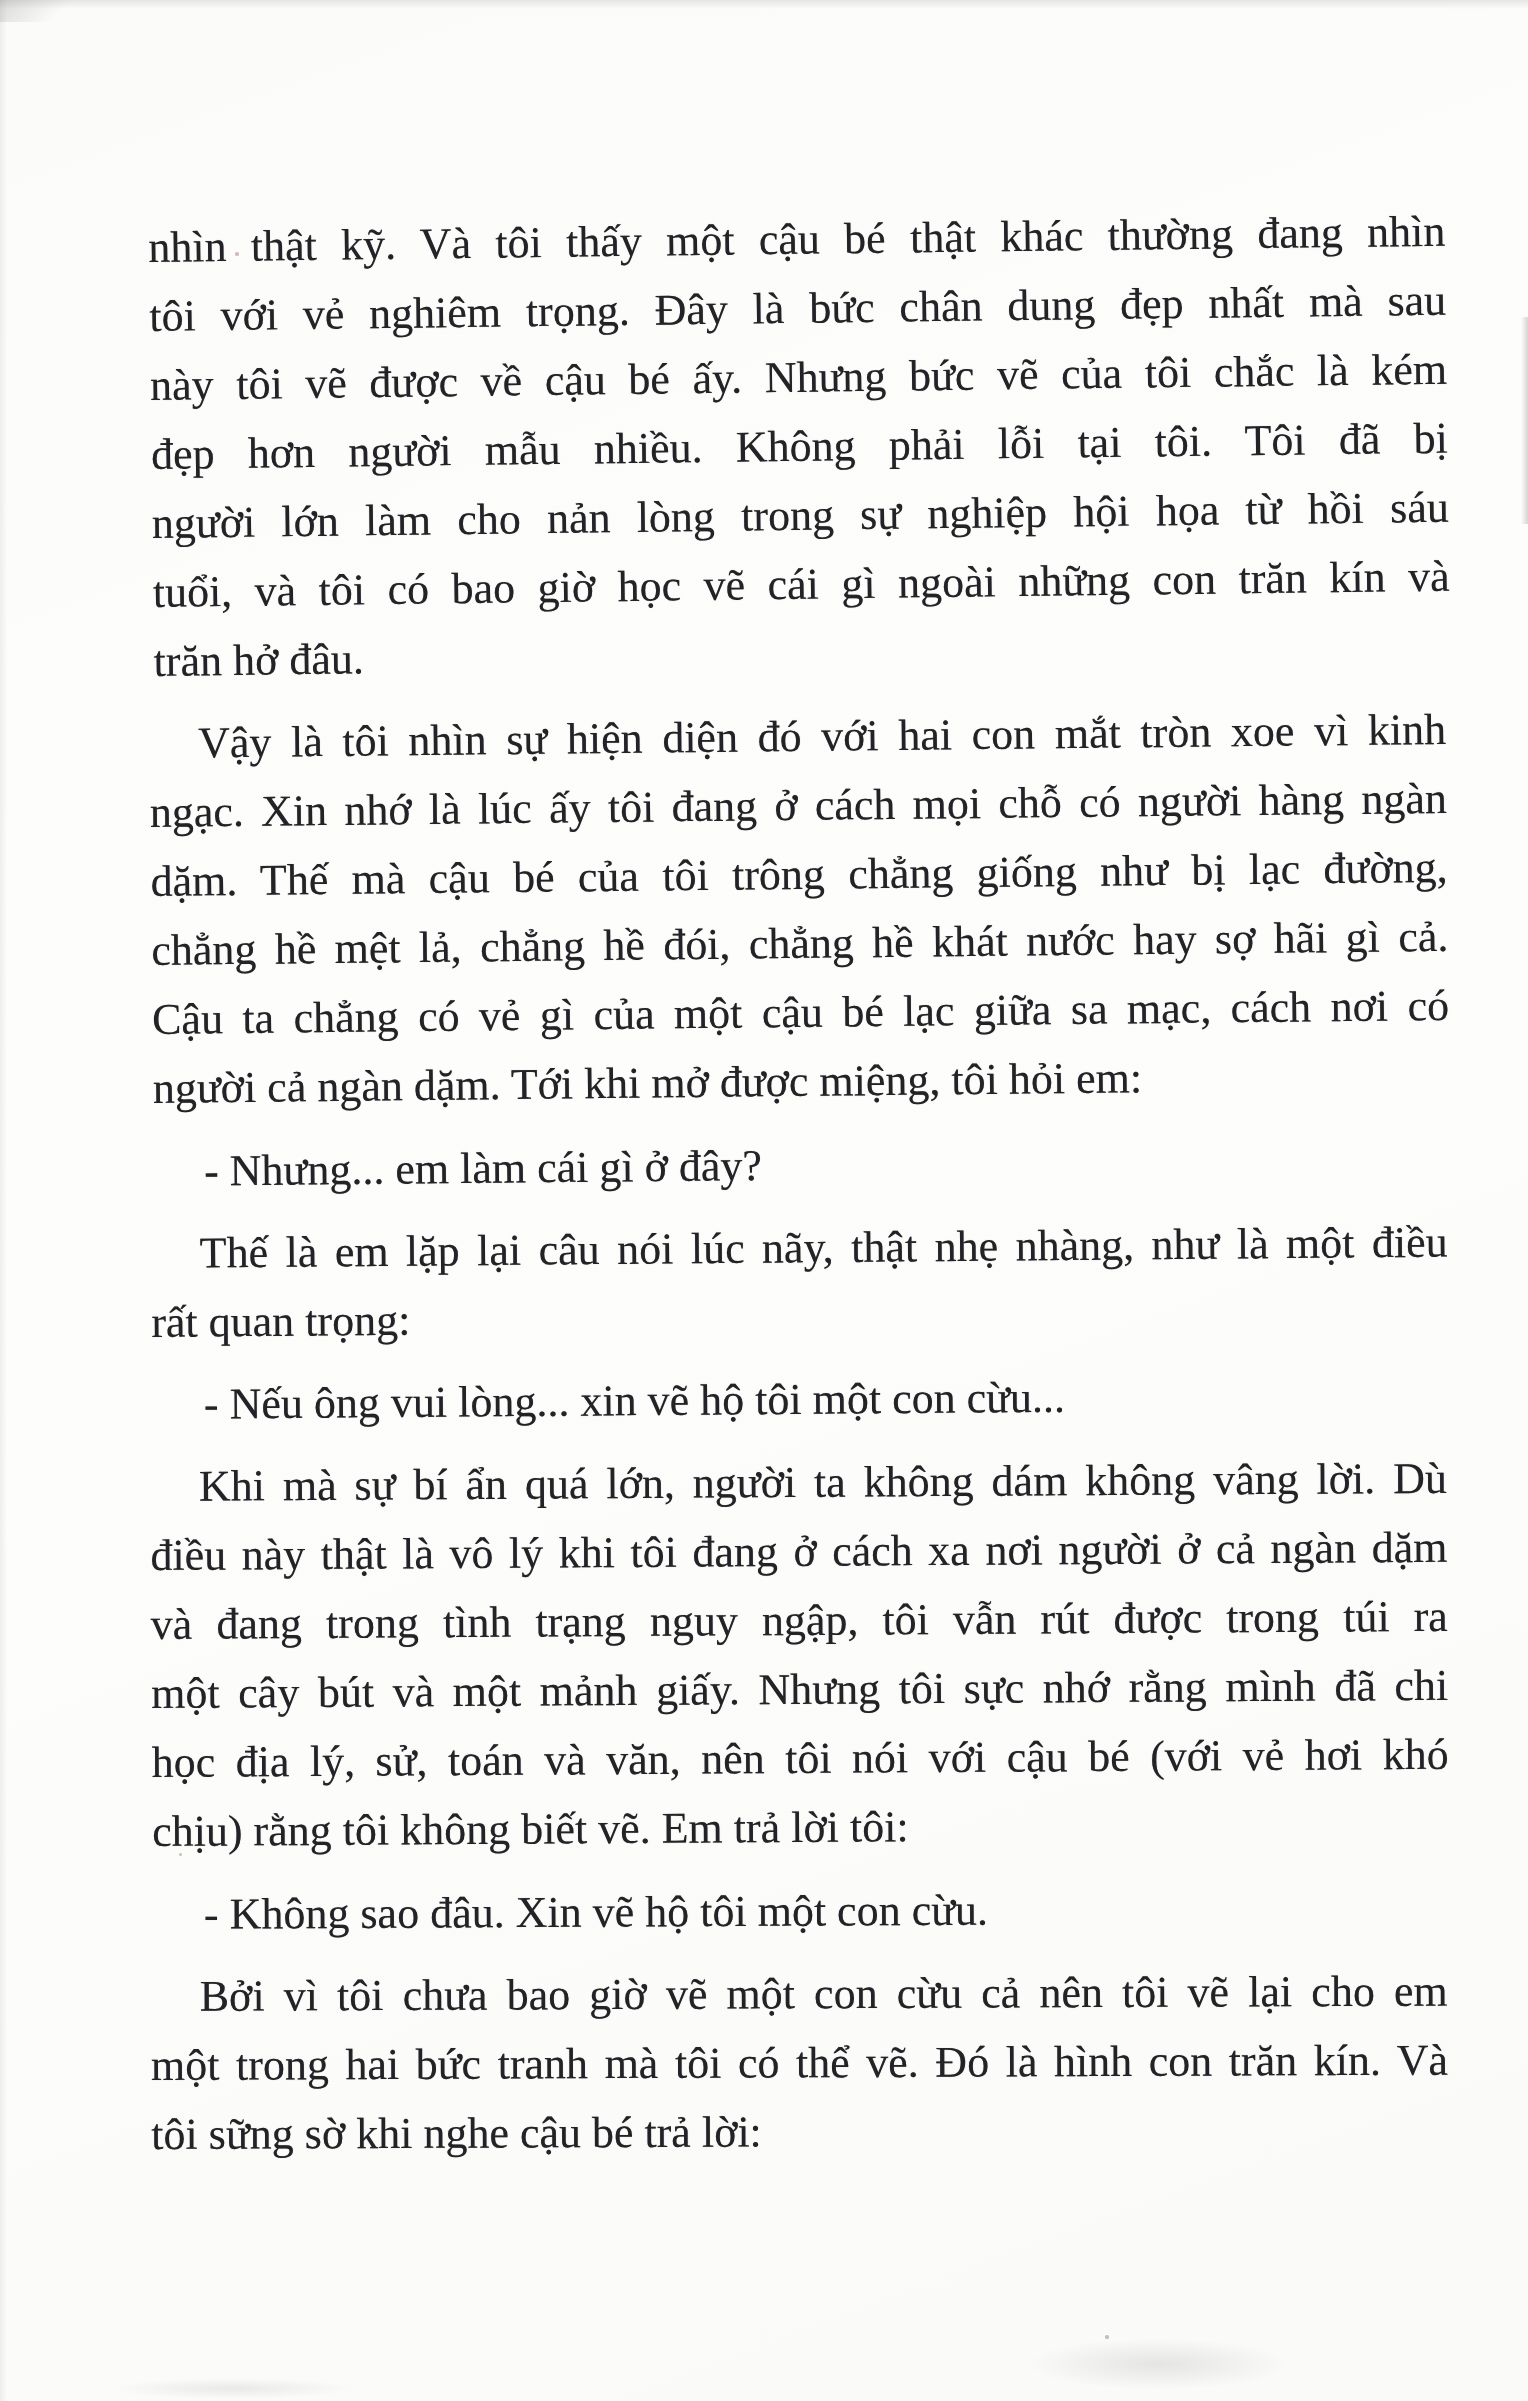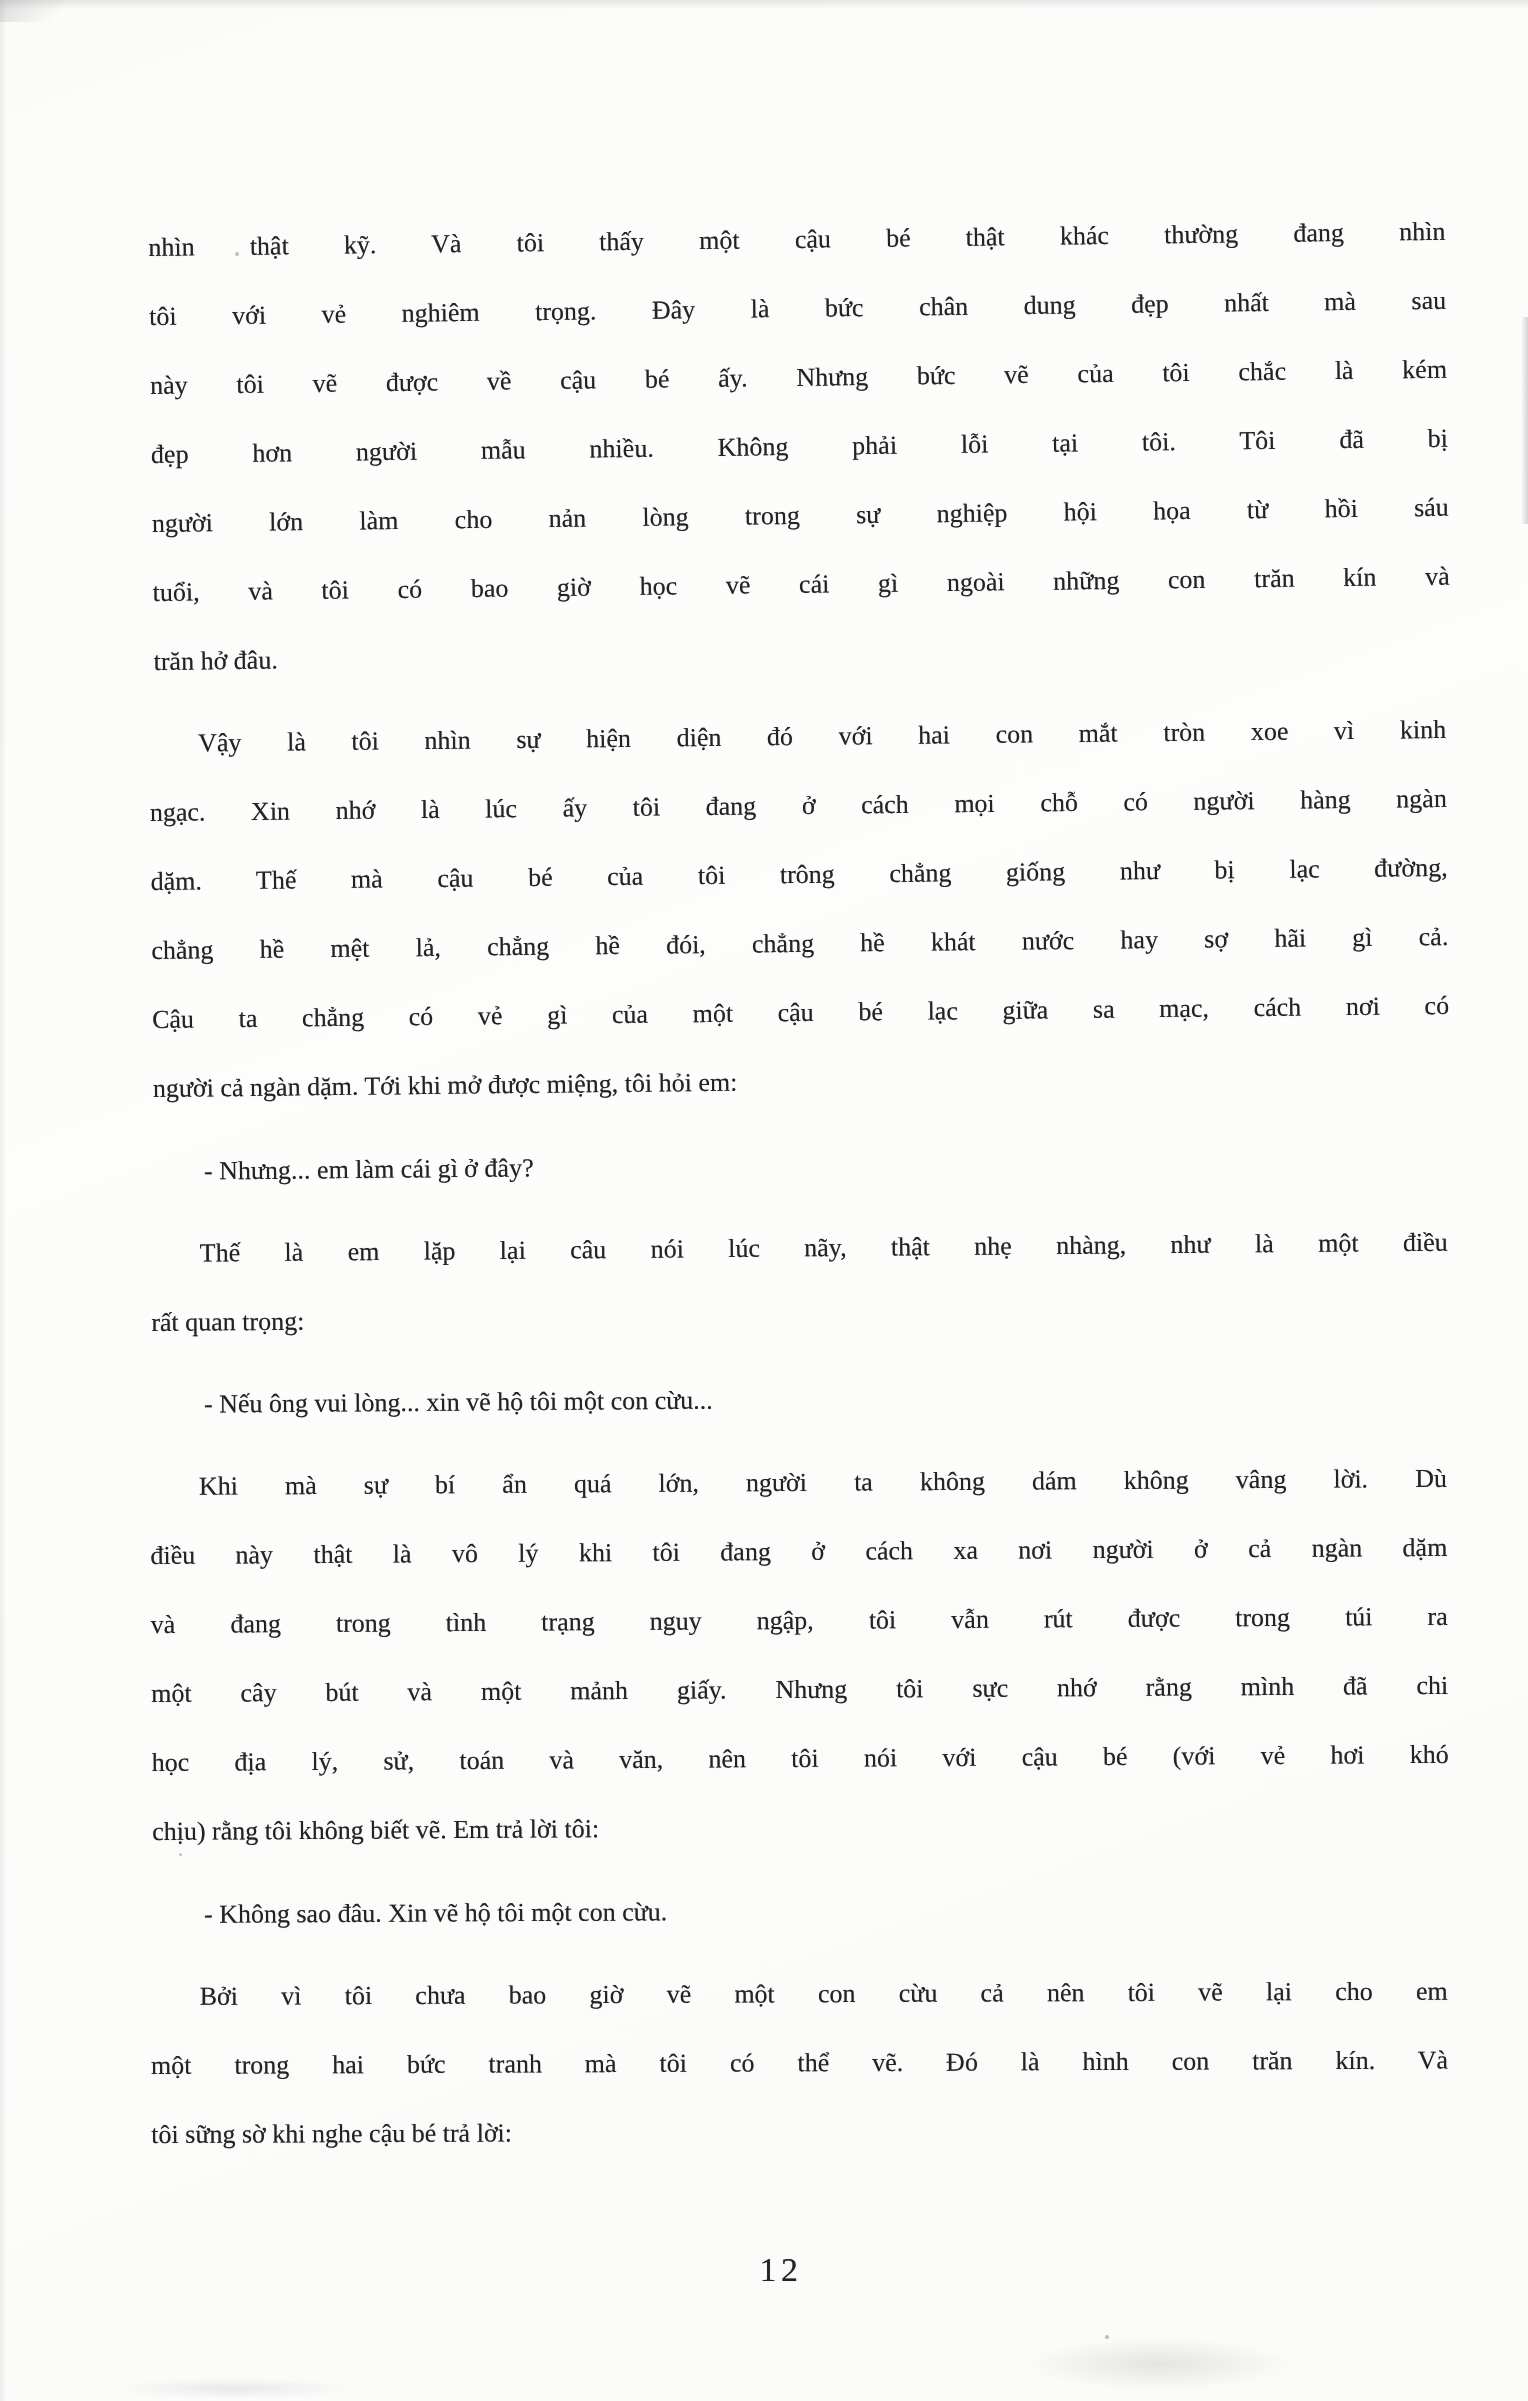--- a/index.html
+++ b/index.html
@@ -30,21 +30,21 @@
   .speck.s2 { left:1105px; top:2335px; width:3.7px; height:3.7px; }
   .speck.s3 { left:1359px; top:1621px; width:3px; height:3px; }
   .speck.s4 { left:179px;  top:1853px; width:3px; height:3px; }
 
   
   .page-text {
     position: absolute;
     left: 151px;
     right: 80px;
     top: 213px;
-    font-size: 26px;
+    font-size: 44px;
     line-height: 69px;
     text-shadow: 0 0 0.7px rgba(35,35,40,0.55);
   }
   .para { margin: 0 0 13.3px 0; transform-origin: left center; }
   .page-text > .para:nth-child(1) { transform: rotate(-0.72deg); }
   .page-text > .para:nth-child(2) { transform: rotate(-0.62deg); }
   .page-text > .para:nth-child(3) { transform: rotate(-0.55deg); }
   .page-text > .para:nth-child(4) { transform: rotate(-0.50deg); }
   .page-text > .para:nth-child(5) { transform: rotate(-0.45deg); }
   .page-text > .para:nth-child(6) { transform: rotate(-0.36deg); }
@@ -123,15 +123,14 @@
       <div class="para dialogue">
         <div class="line l">- Không sao đâu. Xin vẽ hộ tôi một con cừu.</div>
       </div>
       <div class="para indent">
         <div class="line j">Bởi vì tôi chưa bao giờ vẽ một con cừu cả nên tôi vẽ lại cho em</div>
         <div class="line j">một trong hai bức tranh mà tôi có thể vẽ. Đó là hình con trăn kín. Và</div>
         <div class="line l">tôi sững sờ khi nghe cậu bé trả lời:</div>
       </div>
     </div>
 
-  <div class="page-footer">12</div>
 </div>
 
 
 </body></html>

